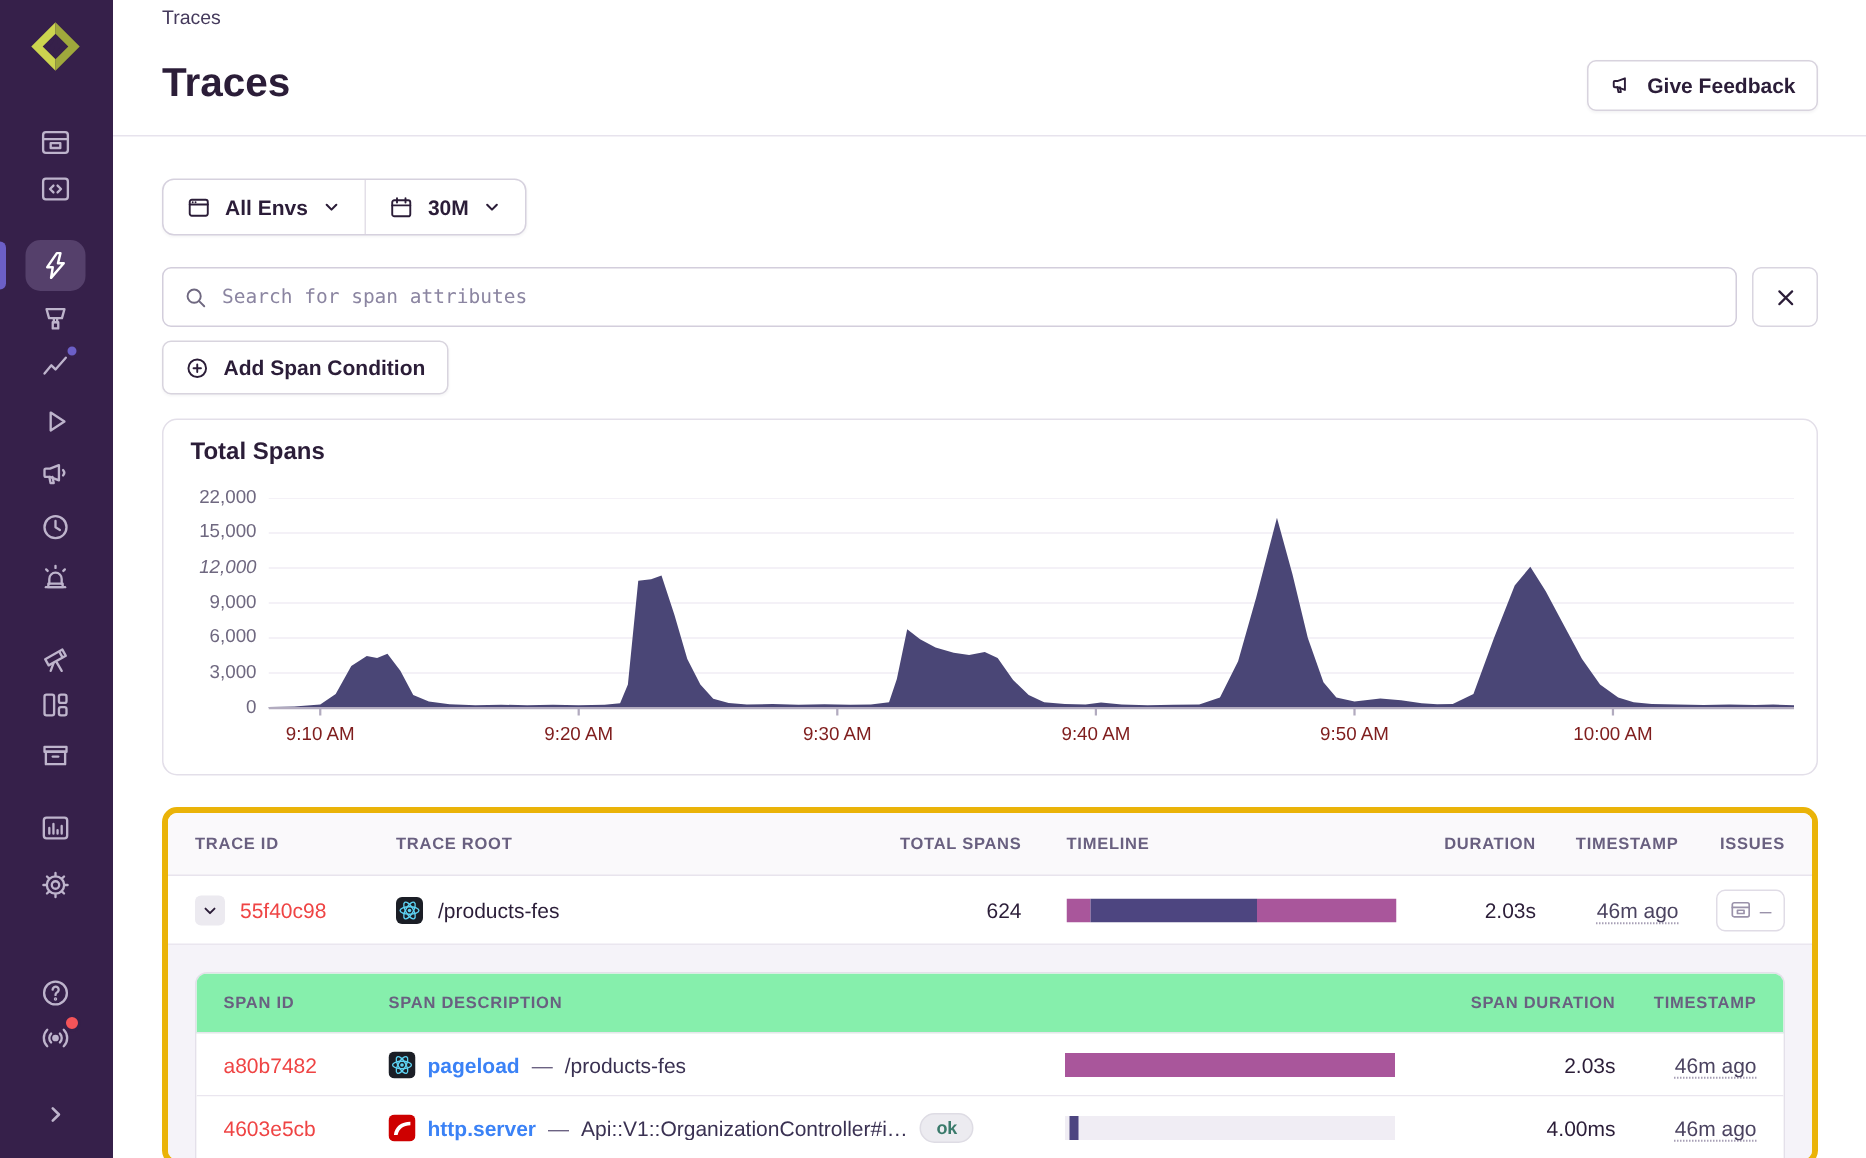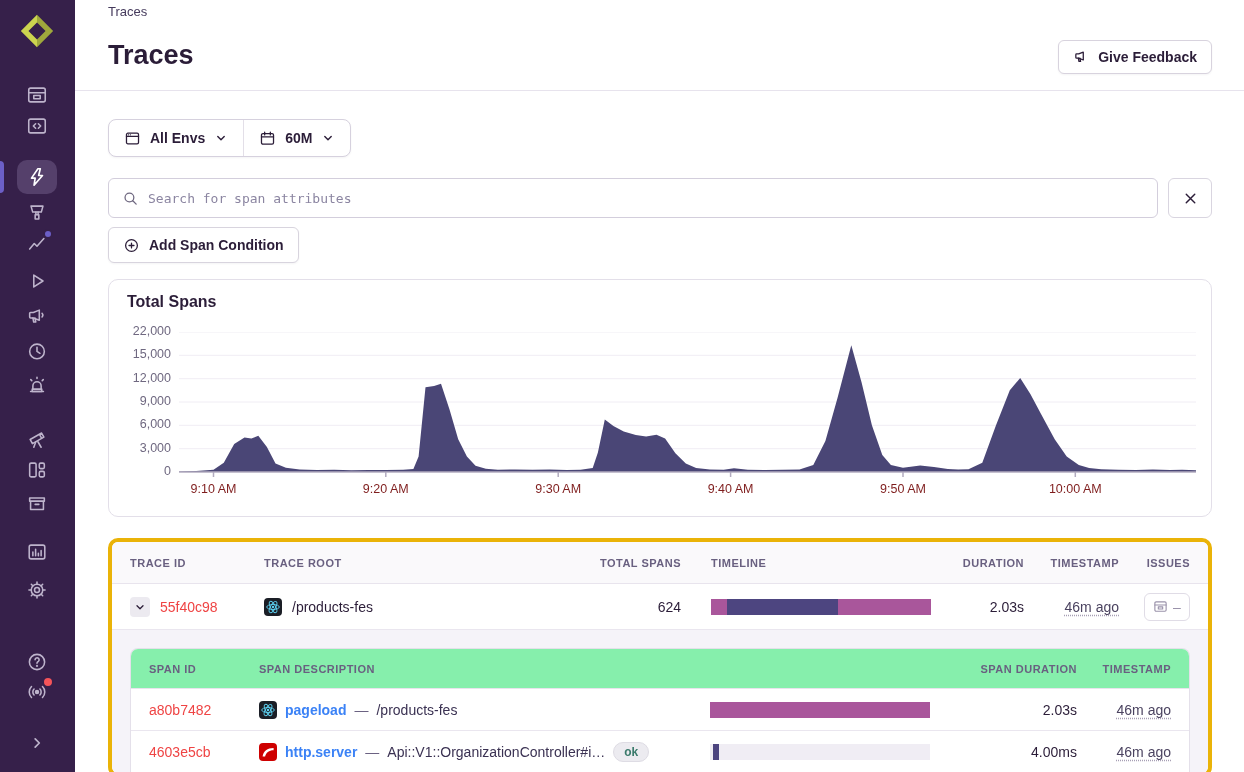--- a/index.html
+++ b/index.html
@@ -242,21 +242,21 @@
           </svg>
       </div>
       <div class="filter-div"></div>
       <div class="filter-seg">
         <span>
           <svg viewBox="0 0 24 24" width="17" height="17" fill="none" stroke="#2B1D38" stroke-width="1.8" stroke-linecap="round" stroke-linejoin="round">
               <rect x="3.5" y="5" width="17" height="15" rx="2"></rect>
               <path d="M3.5 9.8h17M8 3v4M16 3v4"></path>
             </svg>
         </span>
-        <span>60M</span>
+        <span>30M</span>
         <svg viewBox="0 0 24 24" width="14" height="14" fill="none" stroke="#2B1D38" stroke-width="2.4" stroke-linecap="round" stroke-linejoin="round">
             <path d="M6.5 9.5 12 15l5.5-5.5"></path>
           </svg>
       </div>
     </div>
 
     
     <div class="search-row">
       <div class="search-box">
         <span>
@@ -284,21 +284,21 @@
     </button>
 
     
     <div class="chart-card">
       <div class="chart-title">Total Spans</div>
       <div id="chart-ylabels">
           <div class="ytick" style="top: 184px;">0</div>
           <div class="ytick" style="top: 160.7px;">3,000</div>
           <div class="ytick" style="top: 137.3px;">6,000</div>
           <div class="ytick" style="top: 114px;">9,000</div>
-          <div class="ytick" style="top: 90.7px;">12,000</div>
+          <div class="ytick" style="top: 90.7px; font-style: italic;">12,000</div>
           <div class="ytick" style="top: 67.3px;">15,000</div>
           <div class="ytick" style="top: 44px;">22,000</div>
         </div>
       <svg id="chart-svg" class="chart-svg" width="1017" height="146" viewBox="0 0 1017 146">
           <line x1="0" x2="1017" y1="116.7" y2="116.7" stroke="#F0EDF4" stroke-width="1"></line>
           <line x1="0" x2="1017" y1="93.3" y2="93.3" stroke="#F0EDF4" stroke-width="1"></line>
           <line x1="0" x2="1017" y1="70.0" y2="70.0" stroke="#F0EDF4" stroke-width="1"></line>
           <line x1="0" x2="1017" y1="46.7" y2="46.7" stroke="#F0EDF4" stroke-width="1"></line>
           <line x1="0" x2="1017" y1="23.3" y2="23.3" stroke="#F0EDF4" stroke-width="1"></line>
           <line x1="0" x2="1017" y1="0.0" y2="0.0" stroke="#F0EDF4" stroke-width="1"></line>

